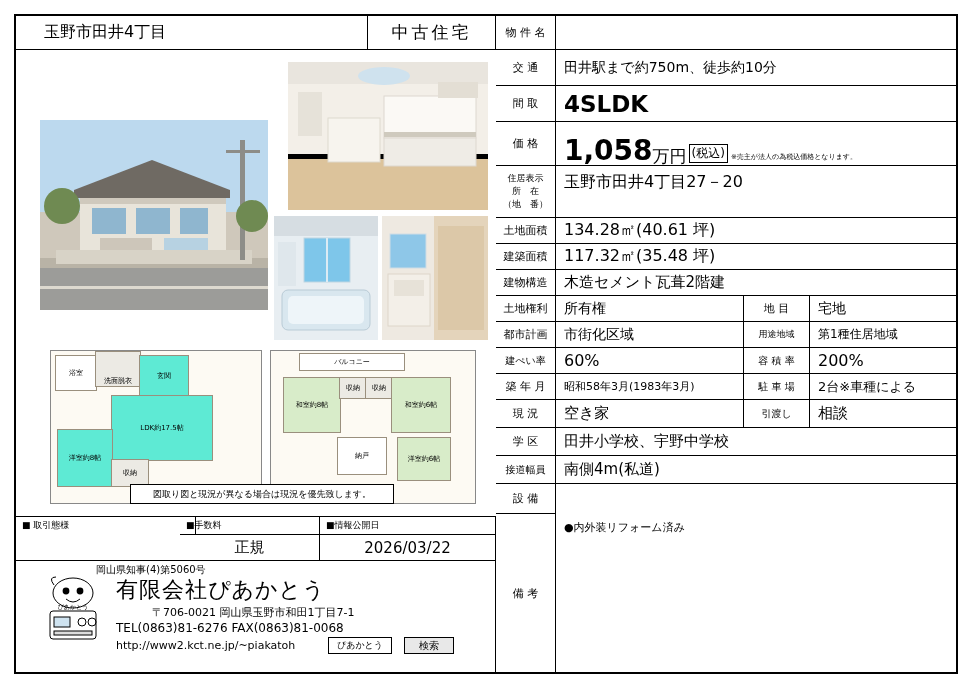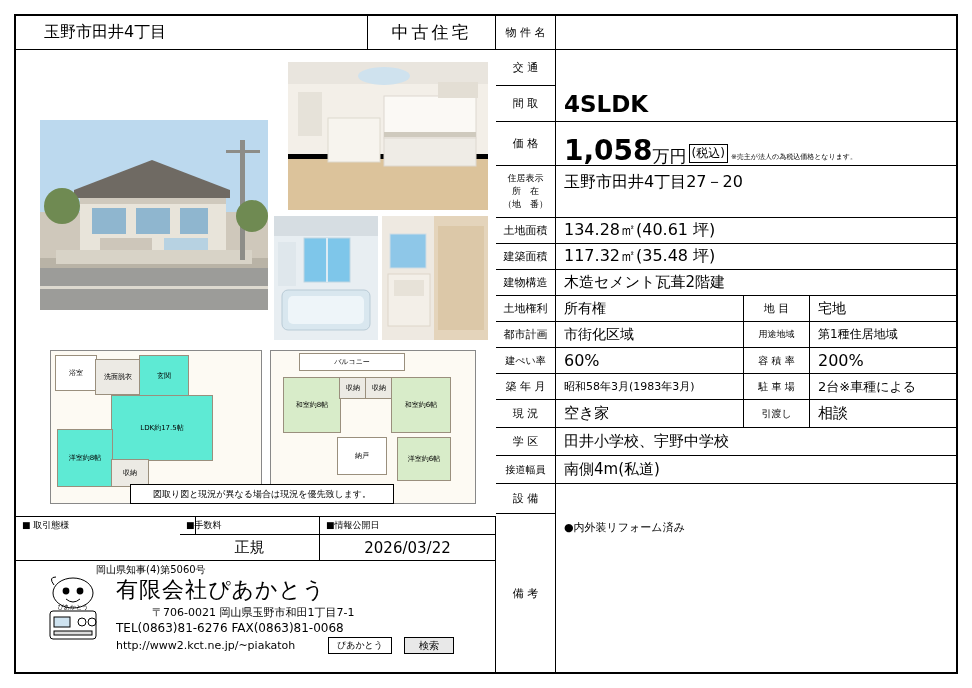--- a/index.html
+++ b/index.html
@@ -143,21 +143,21 @@
   </div>
 
   <div class="abs" id="fp">
     <div id="label1f">1F</div>
     <div id="label2f">2F</div>
 
     <div id="fp1f">
       <div class="room rm-white" style="left:4px;top:4px;width:40px;height:34px;">
           <span>浴室</span>
         </div>
-      <div class="room rm-gray" style="left:44px;top:8px;width:44px;height:34px;">
+      <div class="room rm-gray" style="left:44px;top:0;width:44px;height:34px;align-items:flex-end;">
           <span>洗面脱衣</span>
         </div>
       <div class="room rm-wood" style="left:88px;top:4px;width:48px;height:40px;">
           <span>玄関</span>
         </div>
       <div class="room rm-wood" style="left:60px;top:44px;width:100px;height:64px;">
           <span>LDK約17.5帖</span>
         </div>
       <div class="room rm-wood" style="left:6px;top:78px;width:54px;height:56px;">
           <span>洋室約8帖</span>
@@ -232,20 +232,21 @@
     <div id="ctel">TEL(0863)81-6276 FAX(0863)81-0068</div>
     <div id="curl">http://www2.kct.ne.jp/~piakatoh</div>
     <div id="searchbox">ぴあかとう</div>
     <div id="searchbtn">検索</div>
   </div>
 
   <div class="abs rl rlbl" style="left:496px;top:16px;width:60px;height:34px;border-top:none;">物 件 名</div>
   <div class="abs rv rval" style="left:556px;top:16px;width:400px;height:34px;border-top:none;"></div>
 
   <div class="abs rl rlbl" style="left:496px;top:50px;width:60px;height:36px;">交  通</div>
+  <div class="abs rv rval" style="left:556px;top:50px;width:400px;height:36px;font-size:14px;">田井駅まで約750m、徒歩約10分</div>
 
   <div class="abs rl rlbl" style="left:496px;top:86px;width:60px;height:36px;">間  取</div>
   <div class="abs rv rval" style="left:556px;top:86px;width:400px;height:36px;font-size:23px;font-weight:bold;">4SLDK</div>
 
   <div class="abs rl rlbl" style="left:496px;top:122px;width:60px;height:44px;">価  格</div>
   <div class="abs rv" style="left:556px;top:122px;width:400px;height:44px;display:flex;align-items:flex-end;padding-left:8px;">
     <span style="font-size:28px;font-weight:bold;line-height:1;">1,058</span>
     <span style="font-size:17px;line-height:1;">万円</span>
     <span style="font-size:12px;border:1px solid #000;padding:0 2px;margin:0 3px 2px 2px;">(税込)</span>
     <span style="font-size:7px;margin-bottom:3px;">※売主が法人の為税込価格となります。</span>

